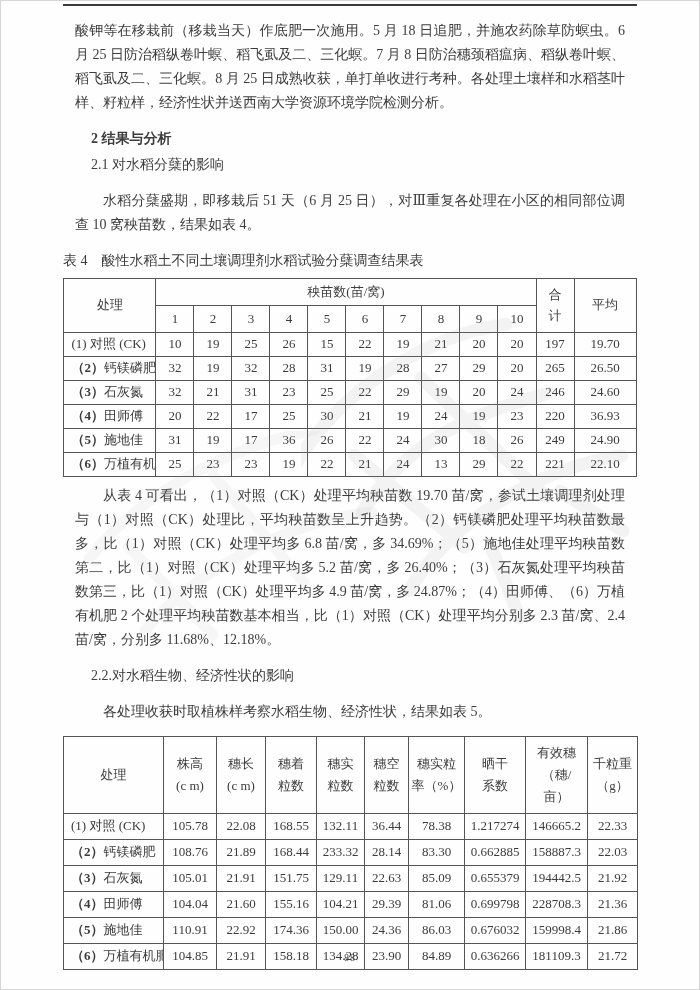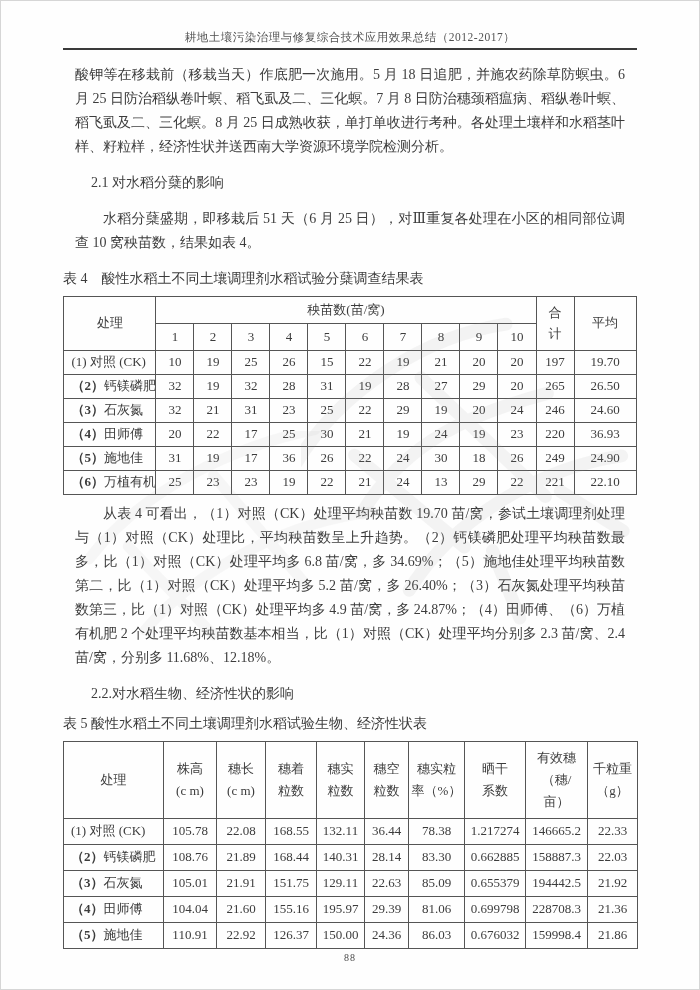--- a/index.html
+++ b/index.html
@@ -12,21 +12,21 @@
   }
   .header-title{
     padding-top:29px;text-align:center;
     font-size:11.5px;color:#525252;letter-spacing:.5px;
   }
   .rule{margin:3px 62px 0 62px;border-bottom:2px solid #3a3a3a;height:0;}
   .content{margin:13px 62px 0 62px;font-size:14px;line-height:24px;text-align:justify;}
   p.body{margin:12px;text-indent:0;}
   p.body.ind{text-indent:2em;}
   .h2{font-weight:bold;text-indent:2em;margin-top:6px;}
-  .h3{text-indent:2em;margin-top:12px;}
+  .h3{text-indent:2em;margin-top:2px;}
   .caption{text-align:left;margin:6px 0 5px 0;}
   table{border-collapse:collapse;table-layout:fixed;margin:0 auto;}
   th,td{
     border:1px solid #555;font-weight:normal;text-align:center;vertical-align:middle;
     font-size:13px;color:#3c3c3c;padding:0 2px;line-height:1.3;overflow:hidden;
   }
   #table4{width:572px;border:1.5px solid #3d3d3d;}
   #table4 thead tr.grp th{height:26px;}
   #table4 thead tr.cols th{height:26px;}
   #table4 tbody td{height:23px;}
@@ -40,21 +40,20 @@
     position:absolute;left:0;right:0;bottom:26px;text-align:center;
     font-size:10px;color:#474747;letter-spacing:1px;
   }
   .watermark{position:absolute;pointer-events:none;}
 </style>
 </head>
 <body>
 
 <div class="page">
 
-  <div class="header-title">耕地土壤污染治理与修复综合技术应用效果总结（2012-2017）</div>
   <div class="rule"></div>
 
   <svg class="watermark" style="left:300px;top:300px;" width="330" height="350" viewBox="0 0 330 350">
     <g transform="rotate(-38 165 175)" stroke="#9a9a9a" stroke-width="13" fill="none" opacity="0.10" stroke-linecap="round">
       <path d="M40 60 C 120 30, 220 40, 290 80"></path>
       <path d="M60 140 C 140 110, 210 130, 280 160"></path>
       <path d="M90 90 L 120 230"></path>
       <path d="M190 70 L 215 240"></path>
       <path d="M50 230 C 130 200, 230 215, 300 255"></path>
       <path d="M140 250 L 120 320"></path>
@@ -67,20 +66,21 @@
       <path d="M70 60 L 95 180"></path>
       <path d="M180 45 L 200 185"></path>
       <path d="M40 140 C 120 115, 220 125, 295 160"></path>
     </g>
   </svg>
 
   <div class="content">
 
     <p class="body">酸钾等在移栽前（移栽当天）作底肥一次施用。5 月 18 日追肥，并施农药除草防螟虫。6 月 25 日防治稻纵卷叶螟、稻飞虱及二、三化螟。7 月 8 日防治穗颈稻瘟病、稻纵卷叶螟、稻飞虱及二、三化螟。8 月 25 日成熟收获，单打单收进行考种。各处理土壤样和水稻茎叶样、籽粒样，经济性状并送西南大学资源环境学院检测分析。</p>
 
+    <div class="h2">2 结果与分析</div>
     <div class="h3">2.1 对水稻分蘖的影响</div>
 
     <p class="body ind">水稻分蘖盛期，即移栽后 51 天（6 月 25 日），对Ⅲ重复各处理在小区的相同部位调查 10 窝秧苗数，结果如表 4。</p>
 
     <div class="caption">表 4　酸性水稻土不同土壤调理剂水稻试验分蘖调查结果表</div>
 
     <table id="table4">
       <colgroup>
         <col style="width:92px">
         <col span="10" style="width:38px">
@@ -199,22 +199,22 @@
             <td>221</td>
             <td>22.10</td>
           </tr>
         </tbody>
     </table>
 
     <p class="body ind" style="margin-top:7px;">从表 4 可看出，（1）对照（CK）处理平均秧苗数 19.70 苗/窝，参试土壤调理剂处理与（1）对照（CK）处理比，平均秧苗数呈上升趋势。（2）钙镁磷肥处理平均秧苗数最多，比（1）对照（CK）处理平均多 6.8 苗/窝，多 34.69%；（5）施地佳处理平均秧苗数第二，比（1）对照（CK）处理平均多 5.2 苗/窝，多 26.40%；（3）石灰氮处理平均秧苗数第三，比（1）对照（CK）处理平均多 4.9 苗/窝，多 24.87%；（4）田师傅、（6）万植有机肥 2 个处理平均秧苗数基本相当，比（1）对照（CK）处理平均分别多 2.3 苗/窝、2.4 苗/窝，分别多 11.68%、12.18%。</p>
 
     <div class="h3">2.2.对水稻生物、经济性状的影响</div>
 
-
-    <div class="caption">表 5 酸性水稻土不同土壤调理剂水稻试验生物、经济性状表</div>
+    <p class="body ind">各处理收获时取植株样考察水稻生物、经济性状，结果如表 5。</p>
+
 
     <table id="table5">
       <colgroup>
         <col style="width:100px">
         <col style="width:53px">
         <col style="width:49px">
         <col style="width:51px">
         <col style="width:48px">
         <col style="width:44px">
         <col style="width:56px">
@@ -257,21 +257,21 @@
             <td>78.38</td>
             <td>1.217274</td>
             <td>146665.2</td>
             <td>22.33</td>
           </tr>
           <tr>
             <td class="rowlabel"><span class="rowno b">（2）</span>钙镁磷肥</td>
             <td>108.76</td>
             <td>21.89</td>
             <td>168.44</td>
-            <td>140.31</td>
+            <td>233.32</td>
             <td>28.14</td>
             <td>83.30</td>
             <td>0.662885</td>
             <td>158887.3</td>
             <td>22.03</td>
           </tr>
           <tr>
             <td class="rowlabel"><span class="rowno b">（3）</span>石灰氮</td>
             <td>105.01</td>
             <td>21.91</td>
@@ -281,39 +281,51 @@
             <td>85.09</td>
             <td>0.655379</td>
             <td>194442.5</td>
             <td>21.92</td>
           </tr>
           <tr>
             <td class="rowlabel"><span class="rowno b">（4）</span>田师傅</td>
             <td>104.04</td>
             <td>21.60</td>
             <td>155.16</td>
-            <td>195.97</td>
+            <td>104.21</td>
             <td>29.39</td>
             <td>81.06</td>
             <td>0.699798</td>
             <td>228708.3</td>
             <td>21.36</td>
           </tr>
           <tr>
             <td class="rowlabel"><span class="rowno b">（5）</span>施地佳</td>
             <td>110.91</td>
             <td>22.92</td>
-            <td>126.37</td>
+            <td>174.36</td>
             <td>150.00</td>
             <td>24.36</td>
             <td>86.03</td>
             <td>0.676032</td>
             <td>159998.4</td>
             <td>21.86</td>
           </tr>
+          <tr>
+            <td class="rowlabel"><span class="rowno b">（6）</span>万植有机肥</td>
+            <td>104.85</td>
+            <td>21.91</td>
+            <td>158.18</td>
+            <td>134.28</td>
+            <td>23.90</td>
+            <td>84.89</td>
+            <td>0.636266</td>
+            <td>181109.3</td>
+            <td>21.72</td>
+          </tr>
         </tbody>
     </table>
 
   </div>
 
   <div class="footer">88</div>
 
 </div>
 
 </body></html>

